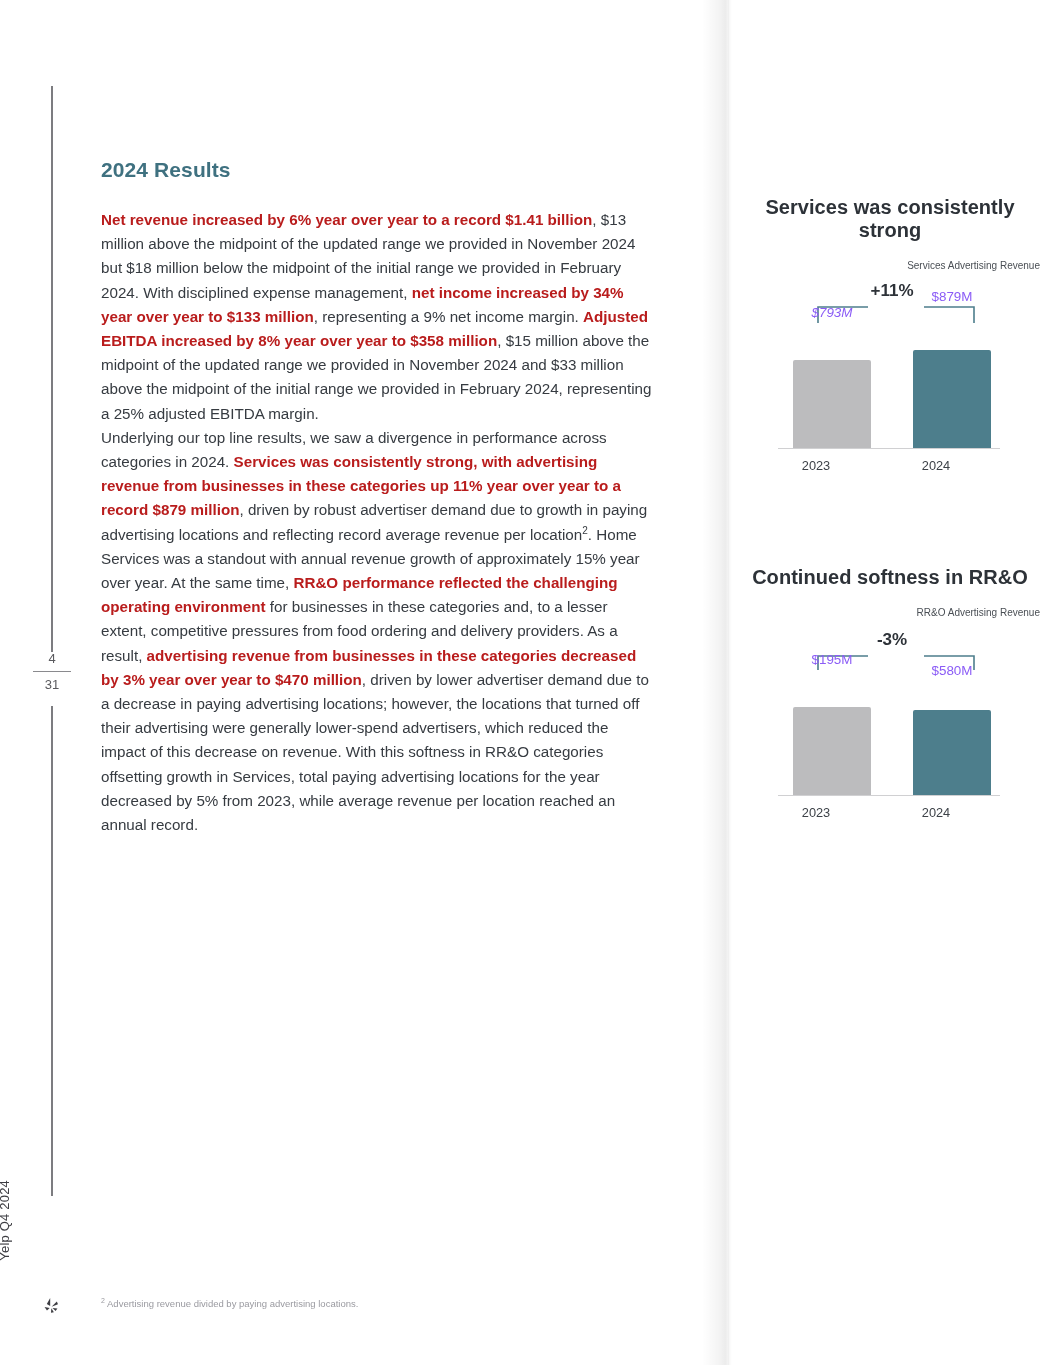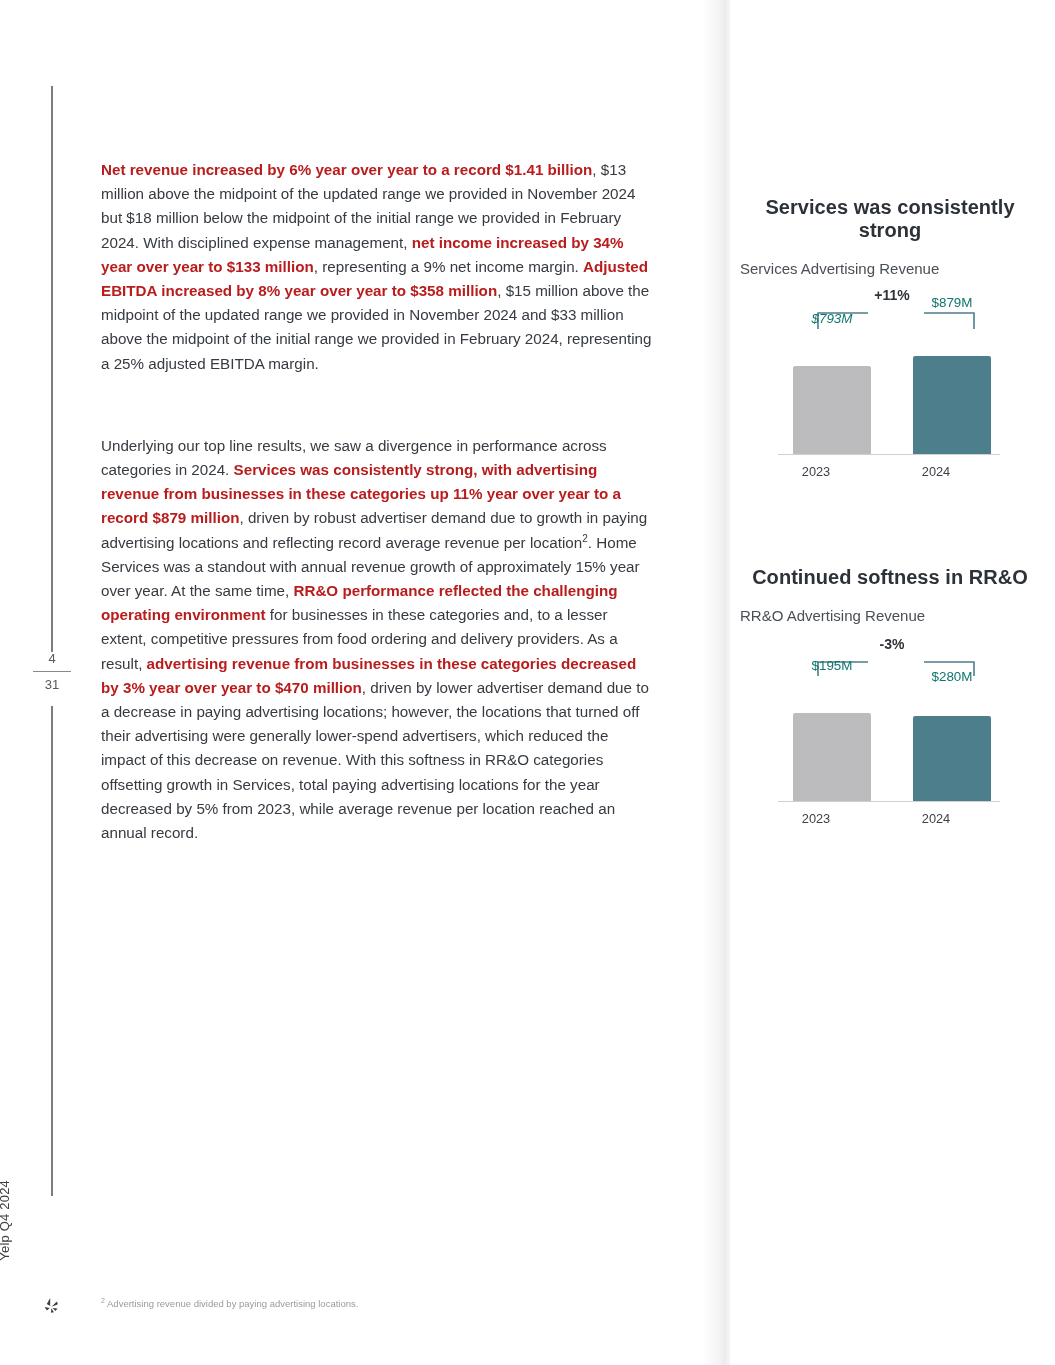--- a/index.html
+++ b/index.html
@@ -124,21 +124,21 @@
     letter-spacing: 0.1px;
     margin-bottom: 26px;
   }
 
   .body-par {
     font-size: 15.2px;
     line-height: 24.2px;
     color: #363b41;
     text-align: left;
   }
-  .body-par.second { margin-top: 58px; }
+  .body-par.second { }
   .body-par b { font-weight: bold; color: #b91c1c; }
   .body-par sup { font-size: 10px; vertical-align: super; line-height: 0; }
 
   .footnote {
     position: absolute;
     left: 101px;
     top: 1297px;
     width: 520px;
     font-size: 9.5px;
     line-height: 14px;
@@ -156,22 +156,22 @@
   #chart-rro      { top: 546px; margin-top: 20px; }
 
   .chart-title {
     text-align: center;
     font-size: 20px;
     font-weight: bold;
     color: #2d3238;
     letter-spacing: 0.05px;
   }
   .chart-subtitle {
-    text-align: left;
-    font-size: 15px;
+    text-align: right;
+    font-size: 10px;
     color: #4a4f55;
     margin-top: 18px;
   }
 
   .plot {
     position: relative;
     height: 190px;
     margin-top: 14px;
   }
 
@@ -214,32 +214,32 @@
     color: #3d4248;
   }
   .tick-label.prev { left: 37px; }
   .tick-label.curr { left: 157px; }
 
   .value-label {
     position: absolute;
     width: 96px;
     text-align: center;
     font-size: 13.4px;
-    color: #0f766e;
+    color: #8b5cf6;
   }
   #chart-services .value-label.prev { left: 44px;  top: 20px; font-style: italic; }
   #chart-services .value-label.curr { left: 164px; top: 4px; }
   #chart-rro      .value-label.prev { left: 44px;  top: 20px; }
   #chart-rro      .value-label.curr { left: 164px; top: 31px; }
 
   .delta-label {
     position: absolute;
     width: 80px;
     text-align: center;
-    font-size: 14px;
+    font-size: 17px;
     font-weight: bold;
     color: #2d3238;
   }
   #chart-services .delta-label { left: 112px; top: -4px; }
   #chart-rro      .delta-label { left: 112px; top: -2px; }
 
   .connector { position: absolute; left: 0; top: 0; width: 300px; height: 190px; pointer-events: none; }
 </style>
 </head>
 <body>
@@ -261,20 +261,21 @@
     <g fill="#3d3d42">
       <path d="M11.1 2.2 L11.1 11.0 L7.4 8.6 Z"></path>
       <path d="M12.6 11.6 L18.4 6.0 L19.6 9.1 Z"></path>
       <path d="M5.0 12.0 L10.6 13.2 L7.6 15.8 Z"></path>
       <path d="M12.4 13.4 L15.1 17.6 L12.0 18.4 Z"></path>
       <path d="M13.6 13.0 L19.0 13.6 L17.0 16.4 Z"></path>
     </g>
   </svg>
 
   <div class="content">
+    <h1 class="section-title">2024 Results</h1>
     <p class="body-par first"><b>Net revenue increased by 6% year over year to a record $1.41 billion</b>, $13 million above the midpoint of the updated range we provided in November 2024 but $18 million below the midpoint of the initial range we provided in February 2024. With disciplined expense management, <b>net income increased by 34% year over year to $133 million</b>, representing a 9% net income margin. <b>Adjusted EBITDA increased by 8% year over year to $358 million</b>, $15 million above the midpoint of the updated range we provided in November 2024 and $33 million above the midpoint of the initial range we provided in February 2024, representing a 25% adjusted EBITDA margin.</p>
     <p class="body-par second">Underlying our top line results, we saw a divergence in performance across categories in 2024. <b>Services was consistently strong, with advertising revenue from businesses in these categories up 11% year over year to a record $879 million</b>, driven by robust advertiser demand due to growth in paying advertising locations and reflecting record average revenue per location<sup>2</sup>. Home Services was a standout with annual revenue growth of approximately 15% year over year. At the same time, <b>RR&amp;O performance reflected the challenging operating environment</b> for businesses in these categories and, to a lesser extent, competitive pressures from food ordering and delivery providers. As a result, <b>advertising revenue from businesses in these categories decreased by 3% year over year to $470 million</b>, driven by lower advertiser demand due to a decrease in paying advertising locations; however, the locations that turned off their advertising were generally lower-spend advertisers, which reduced the impact of this decrease on revenue. With this softness in RR&amp;O categories offsetting growth in Services, total paying advertising locations for the year decreased by 5% from 2023, while average revenue per location reached an annual record.</p>
   </div>
 
   <div class="footnote"><sup>2</sup> Advertising revenue divided by paying advertising locations.</div>
 
   <div class="chart" id="chart-services">
     <div class="chart-title">Services was consistently strong</div>
     <div class="chart-subtitle">Services Advertising Revenue</div>
     <div class="plot">
@@ -296,21 +297,21 @@
   <div class="chart" id="chart-rro">
     <div class="chart-title">Continued softness in RR&amp;O</div>
     <div class="chart-subtitle">RR&amp;O Advertising Revenue</div>
     <div class="plot">
       <svg class="connector" viewBox="0 0 300 190">
         <path d="M78 38 L78 24 L128 24" fill="none" stroke="#4d7e8c" stroke-width="1.6"></path>
         <path d="M184 24 L234 24 L234 38" fill="none" stroke="#4d7e8c" stroke-width="1.6"></path>
       </svg>
       <div class="delta-label">-3%</div>
       <div class="value-label prev">$195M</div>
-      <div class="value-label curr">$280M</div>
+      <div class="value-label curr">$580M</div>
       <div class="bar prev"></div>
       <div class="bar curr"></div>
       <div class="axis-line"></div>
       <div class="tick-label prev">2023</div>
       <div class="tick-label curr">2024</div>
     </div>
   </div>
 
   <div class="fold-shadow"></div>
   <div class="fold-line"></div>

